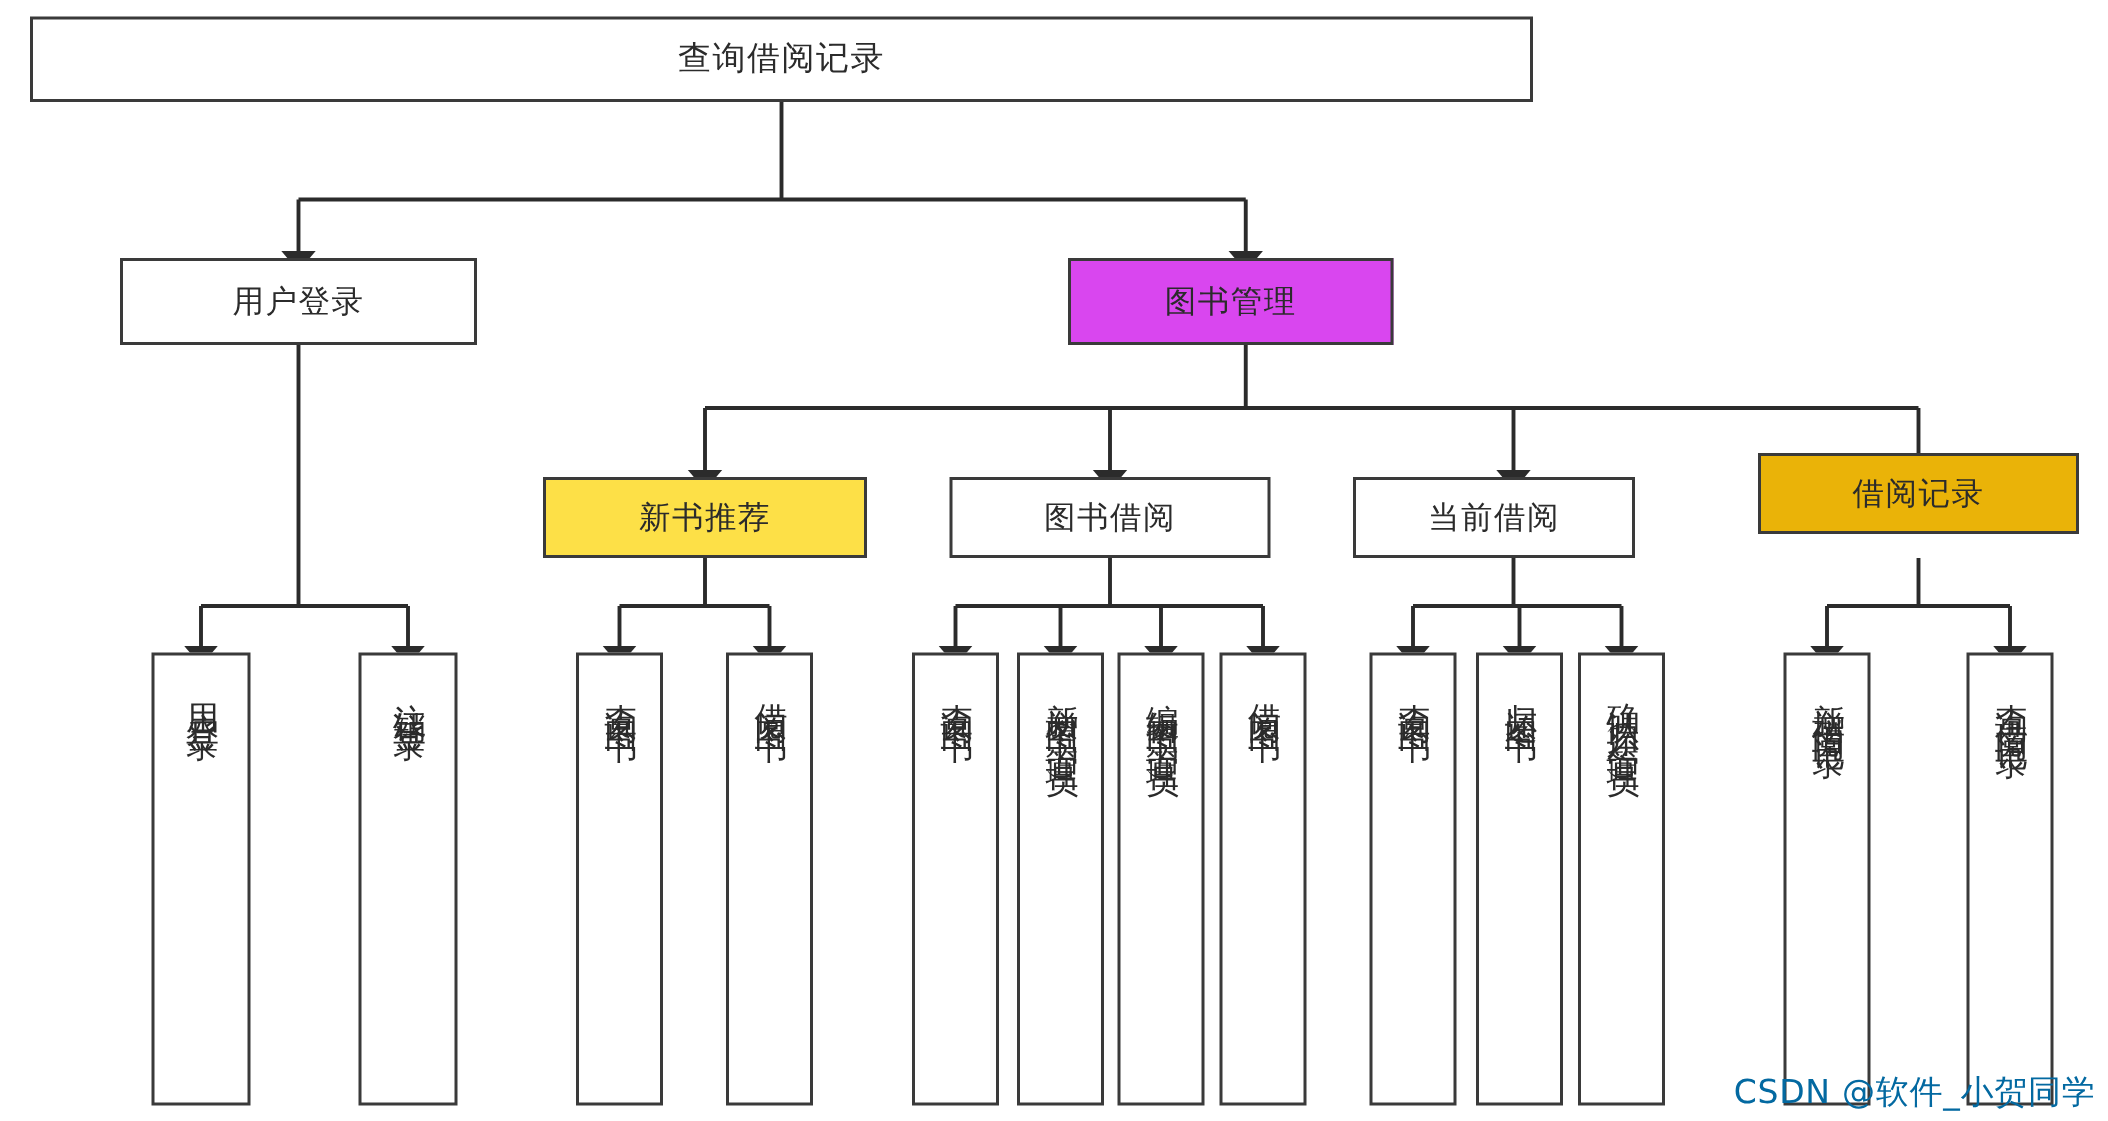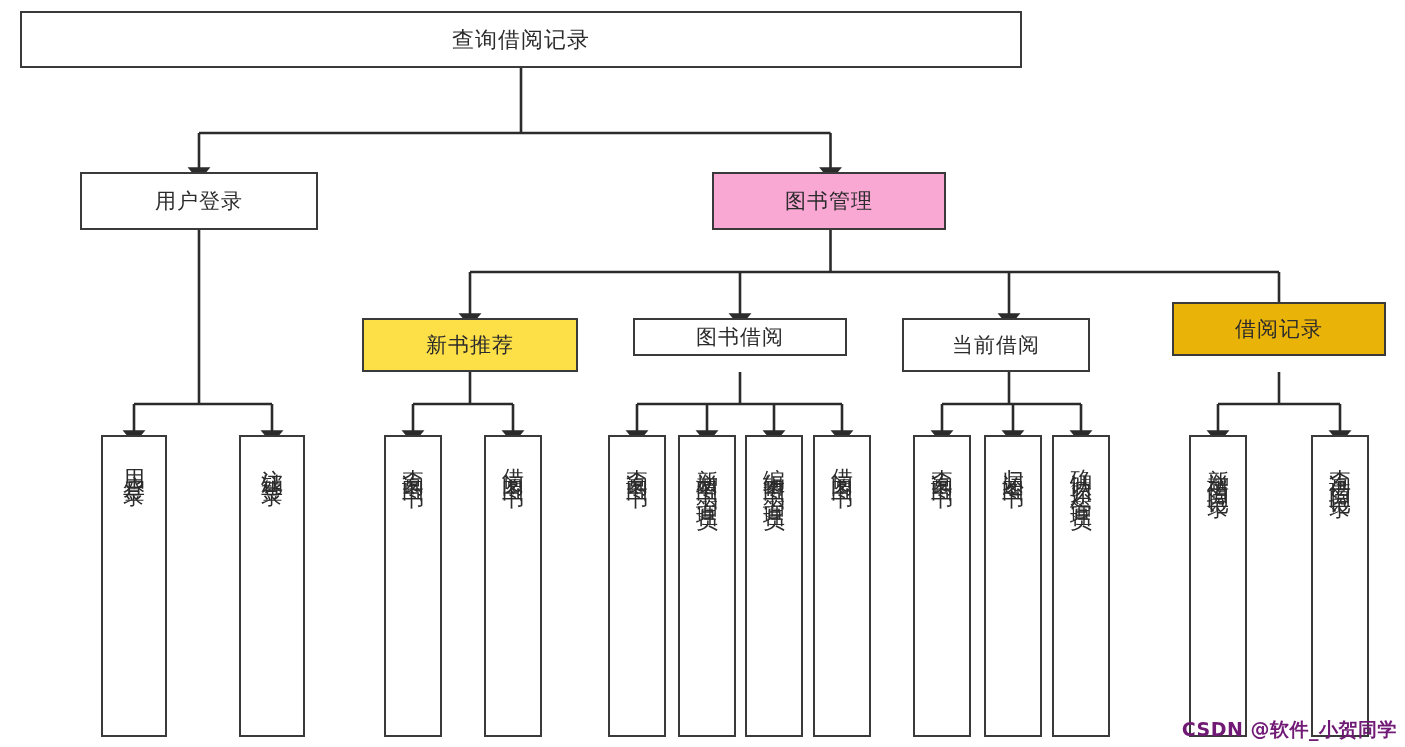--- a/index.html
+++ b/index.html
@@ -42,26 +42,25 @@
     text-orientation:upright;
     font-size:22px;
     letter-spacing:6px;
     line-height:1;
     white-space:nowrap;
   }
   .watermark{
     position:absolute;
     right:8px;
     bottom:4px;
-    font-size:19px;
-    color:#701a75;
+    font-size:22px;
+    color:#0369a1;
     letter-spacing:0.5px;
     white-space:nowrap;
     z-index:5;
-    font-weight:bold;
   }
 </style>
 </head>
 <body>
 
 <div id="canvas">
   <svg class="links" viewBox="0 0 1405 747">
     <defs>
       <marker id="arrow" markerWidth="11" markerHeight="11" refX="1.4" refY="5" orient="auto" markerUnits="strokeWidth">
         <path d="M0,0.6 L0,9.4 L5.2,5 z" fill="#2b2b2b"></path>
@@ -104,27 +103,27 @@
       </g>
   </svg>
 
   <div id="node-layer">
       <div class="node root" style="left: 20px; top: 11px; width: 1002px; height: 57px; border-color: rgb(58, 58, 58); background: rgb(255, 255, 255);">
         <span class="lbl" style="color: rgb(43, 43, 43);">查询借阅记录</span>
       </div>
       <div class="node" style="left: 80px; top: 172px; width: 238px; height: 58px; border-color: rgb(58, 58, 58); background: rgb(255, 255, 255);">
         <span class="lbl" style="color: rgb(43, 43, 43);">用户登录</span>
       </div>
-      <div class="node" style="left: 712px; top: 172px; width: 234px; height: 58px; border-color: rgb(58, 58, 58); background: #f9a8d4;">
+      <div class="node" style="left: 712px; top: 172px; width: 217px; height: 58px; border-color: rgb(58, 58, 58); background: #d946ef;">
         <span class="lbl" style="color: rgb(43, 43, 43);">图书管理</span>
       </div>
       <div class="node" style="left: 362px; top: 318px; width: 216px; height: 54px; border-color: rgb(58, 58, 58); background: #fde047;">
         <span class="lbl" style="color: rgb(43, 43, 43);">新书推荐</span>
       </div>
-      <div class="node" style="left: 633px; top: 318px; width: 214px; height: 38px; border-color: rgb(58, 58, 58); background: rgb(255, 255, 255);">
+      <div class="node" style="left: 633px; top: 318px; width: 214px; height: 54px; border-color: rgb(58, 58, 58); background: rgb(255, 255, 255);">
         <span class="lbl" style="color: rgb(43, 43, 43);">图书借阅</span>
       </div>
       <div class="node" style="left: 902px; top: 318px; width: 188px; height: 54px; border-color: rgb(58, 58, 58); background: rgb(255, 255, 255);">
         <span class="lbl" style="color: rgb(43, 43, 43);">当前借阅</span>
       </div>
       <div class="node" style="left: 1172px; top: 302px; width: 214px; height: 54px; border-color: rgb(58, 58, 58); background: #eab308;">
         <span class="lbl" style="color: rgb(43, 43, 43);">借阅记录</span>
       </div>
       <div class="node vert" style="left: 101px; top: 435px; width: 66px; height: 302px; border-color: rgb(58, 58, 58); background: rgb(255, 255, 255);">
         <span class="lbl" style="color: rgb(43, 43, 43);">用户登录</span>

